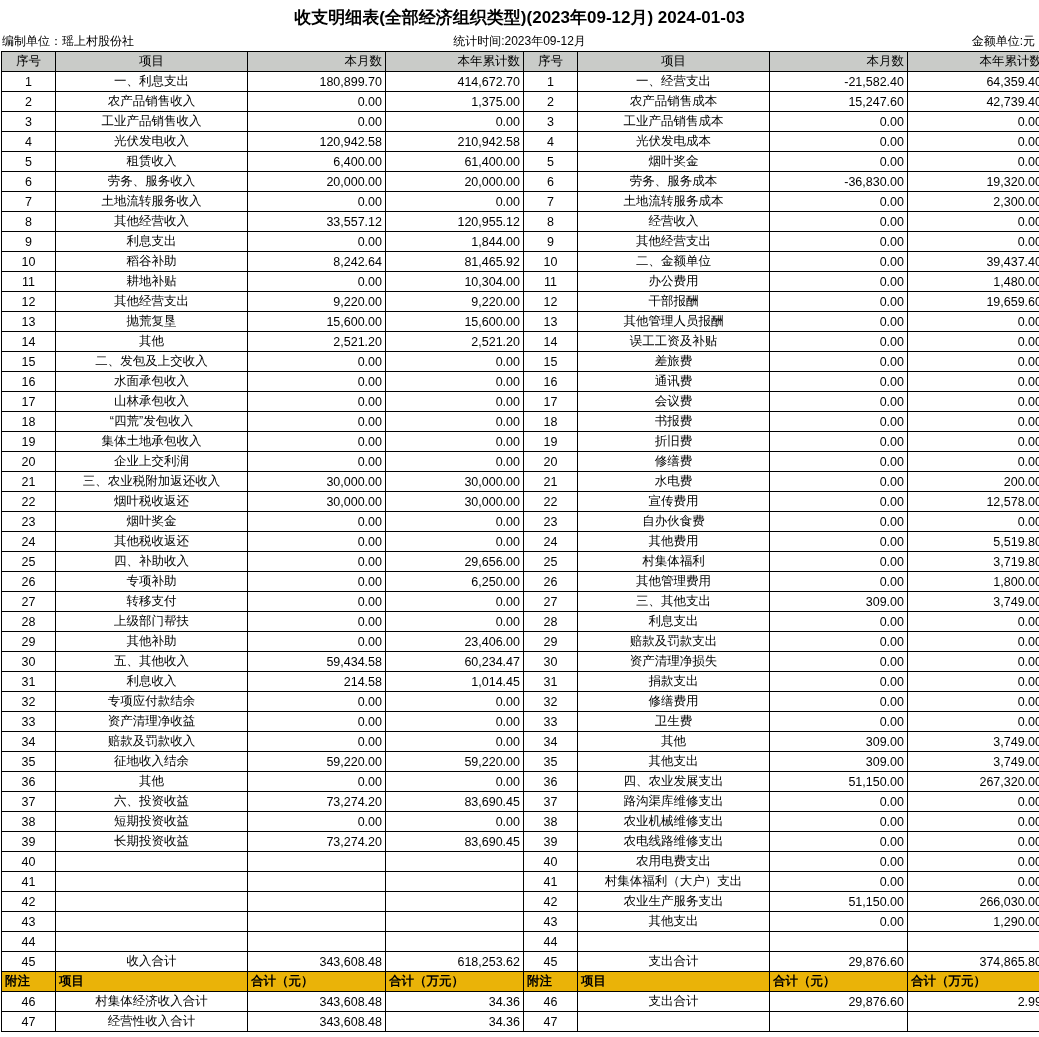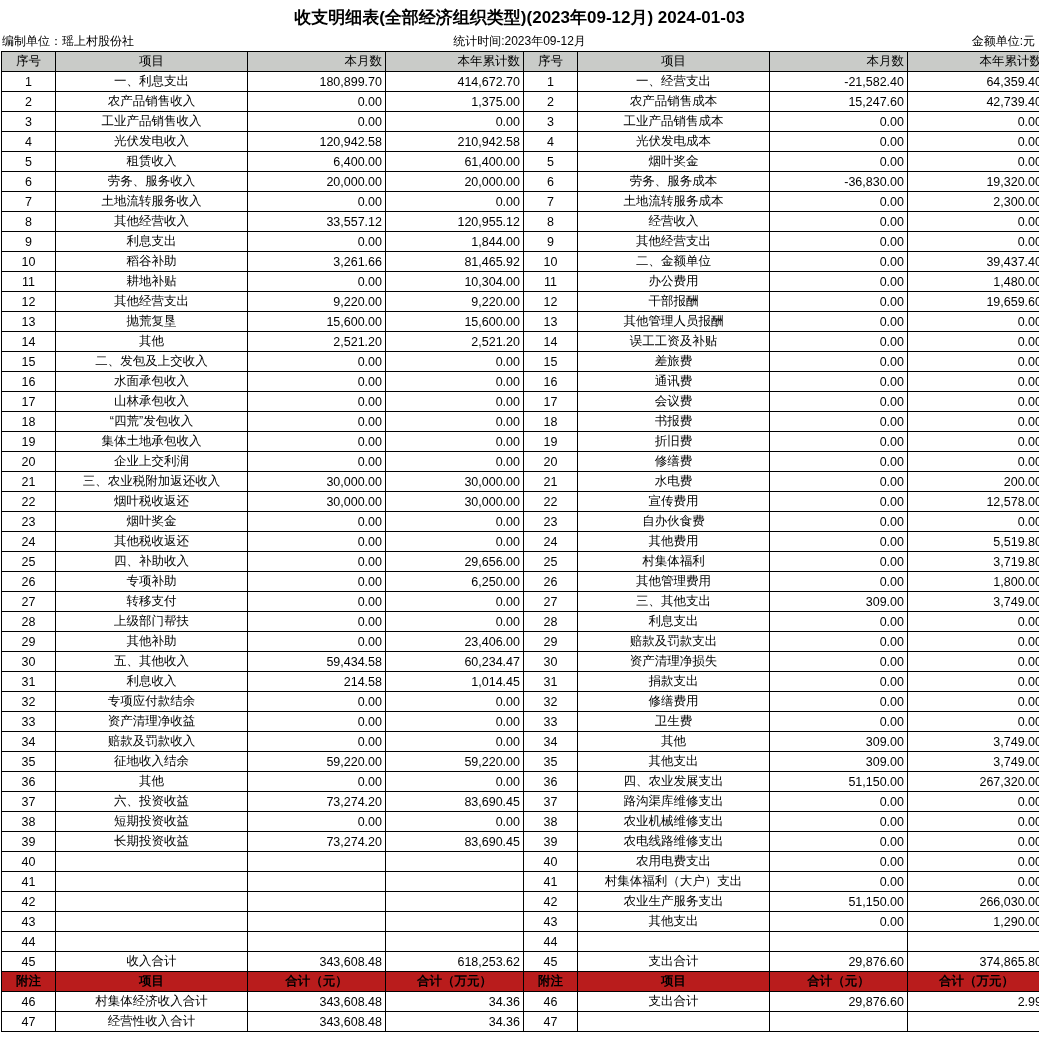--- a/index.html
+++ b/index.html
@@ -53,21 +53,21 @@
   }
   .hdr {
     background: #c9cbc8;
     text-align: center;
     font-weight: normal;
     font-size: 13px;
   }
   .c-idx { width: 54px; text-align: center; }
   .c-item { width: 192px; text-align: center; }
   .c-num { width: 138px; text-align: right; padding-right: 5px; }
-  .footer-label { background: #b91c1c; text-align: center; font-weight: bold; }
+  .footer-label { background: #eab308; text-align: left; font-weight: bold; }
 </style>
 </head>
 <body>
 
 <div class="page">
 
   <div class="title">收支明细表(全部经济组织类型)(2023年09-12月) 2024-01-03</div>
 
   <div class="subhead">
     <span class="left">编制单位：瑶上村股份社</span>
@@ -175,21 +175,21 @@
           <td class="c-num">0.00</td>
           <td class="c-num">1,844.00</td>
           <td class="c-idx">9</td>
           <td class="c-item">其他经营支出</td>
           <td class="c-num">0.00</td>
           <td class="c-num">0.00</td>
         </tr>
         <tr>
           <td class="c-idx">10</td>
           <td class="c-item">稻谷补助</td>
-          <td class="c-num">3,261.66</td>
+          <td class="c-num">8,242.64</td>
           <td class="c-num">81,465.92</td>
           <td class="c-idx">10</td>
           <td class="c-item">二、金额单位</td>
           <td class="c-num">0.00</td>
           <td class="c-num">39,437.40</td>
         </tr>
         <tr>
           <td class="c-idx">11</td>
           <td class="c-item">耕地补贴</td>
           <td class="c-num">0.00</td>

